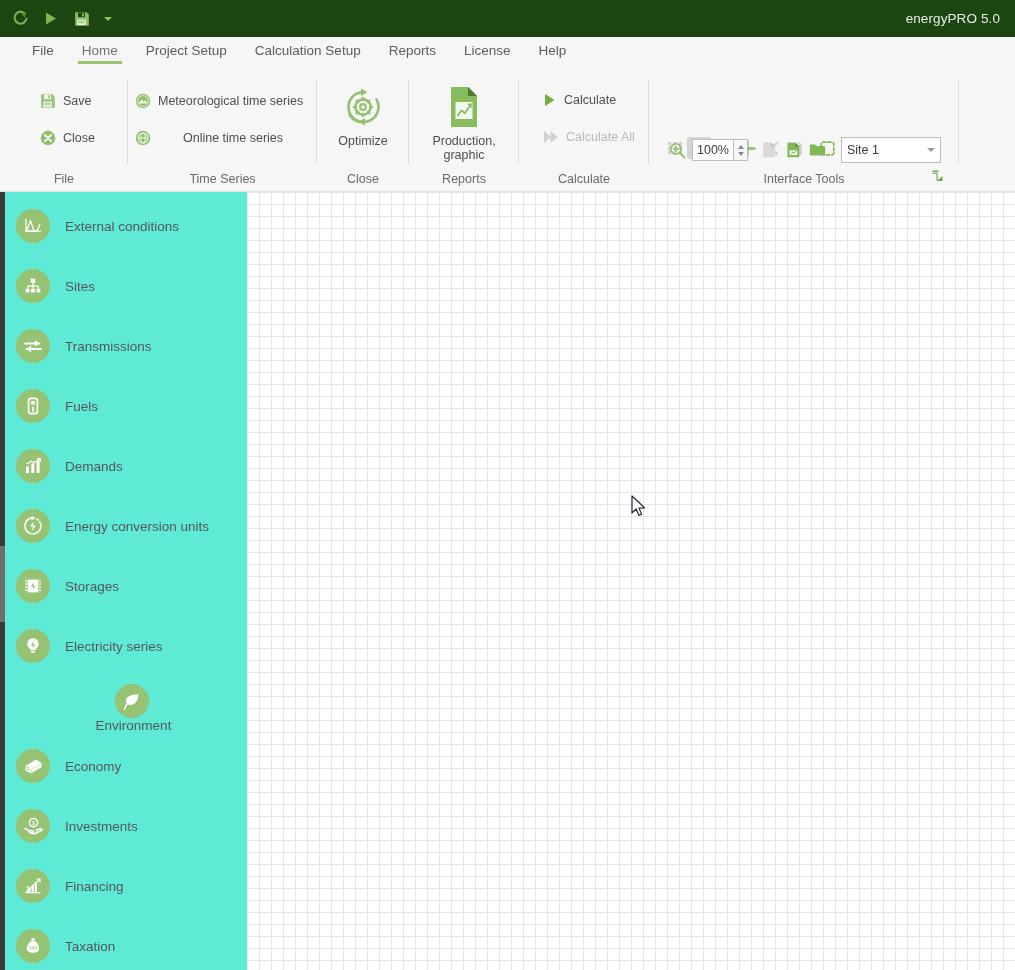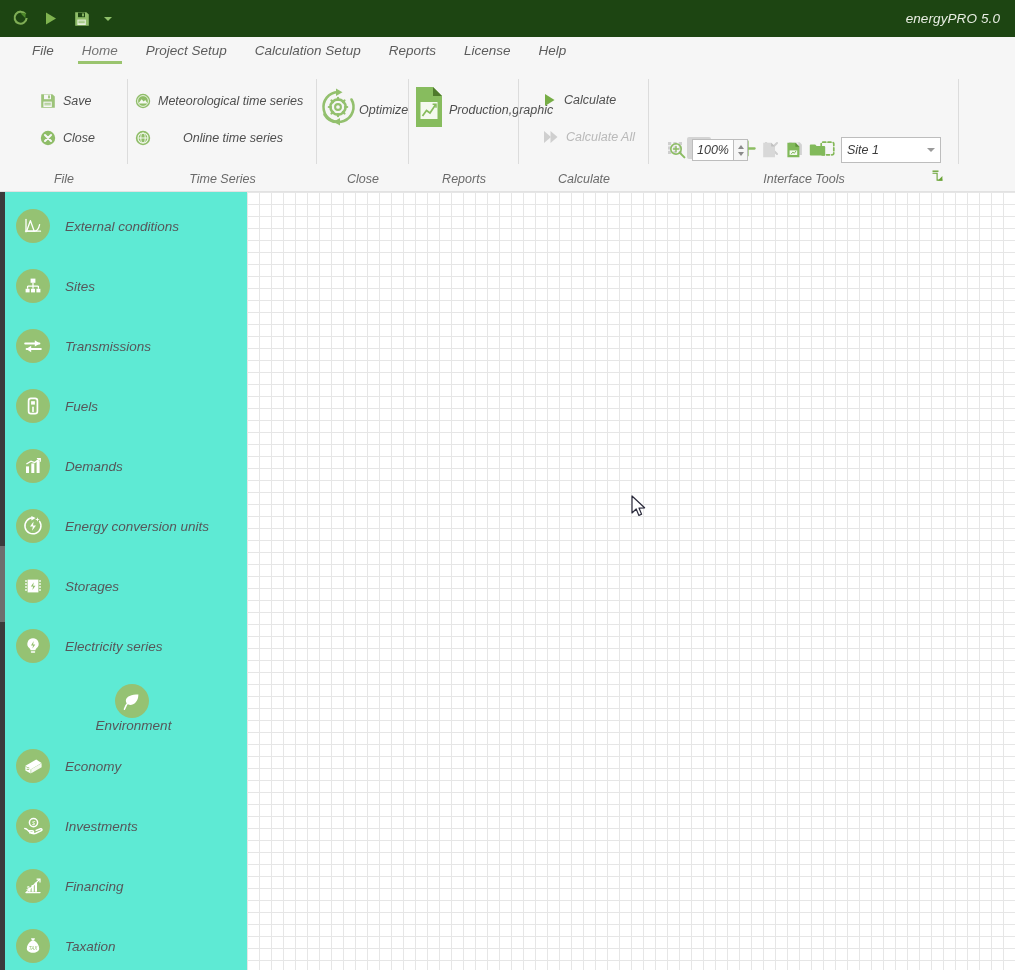--- a/index.html
+++ b/index.html
@@ -2,21 +2,21 @@
 <html><head>
 <meta charset="utf-8">
 <style>
   html,body{margin:0;padding:0;}
   body{
     width:1015px;height:970px;overflow:hidden;
     font-family:"Liberation Sans","DejaVu Sans",sans-serif;
     background:#ffffff;color:#4a4a4a;
     -webkit-font-smoothing:antialiased;
   }
-  .app{position:relative;width:1015px;height:970px;overflow:hidden;font-style:italic;}
+  .app{position:relative;width:1015px;height:970px;overflow:hidden;}
 
   
   .titlebar{
     position:absolute;left:0;top:0;width:1015px;height:37px;
     background:#1d4512;display:flex;align-items:center;
   }
   .qat{display:flex;align-items:center;gap:9px;padding-left:9px;}
   .qat-btn{width:22px;height:22px;display:flex;align-items:center;justify-content:center;cursor:pointer;}
   .qat-caret{width:12px;height:22px;display:flex;align-items:center;justify-content:center;cursor:pointer;}
   .qat-caret i{border-left:4px solid transparent;border-right:4px solid transparent;border-top:4px solid #8fc06a;display:block;}
@@ -52,21 +52,21 @@
 
   
   .vbtn{
     display:flex;align-items:center;gap:7px;cursor:pointer;font-size:12.5px;color:#4f4f4f;
     padding:2px 4px;border-radius:2px;white-space:nowrap;
   }
   .ico{flex:0 0 auto;display:flex;align-items:center;justify-content:center;}
 
   
   .bigbtn{
-    position:absolute;display:flex;flex-direction:row;align-items:center;cursor:pointer;
+    position:absolute;display:flex;flex-direction:column;align-items:center;cursor:pointer;
     font-size:12.5px;color:#4f4f4f;text-align:center;line-height:14px;
   }
   .bigbtn .ico{margin-bottom:6px;}
 
   .hbtn{
     display:flex;align-items:center;gap:8px;cursor:pointer;font-size:12.5px;color:#4f4f4f;
     padding:2px 3px;white-space:nowrap;
   }
   .hbtn.disabled{color:#b9b9b9;cursor:default;}
 

